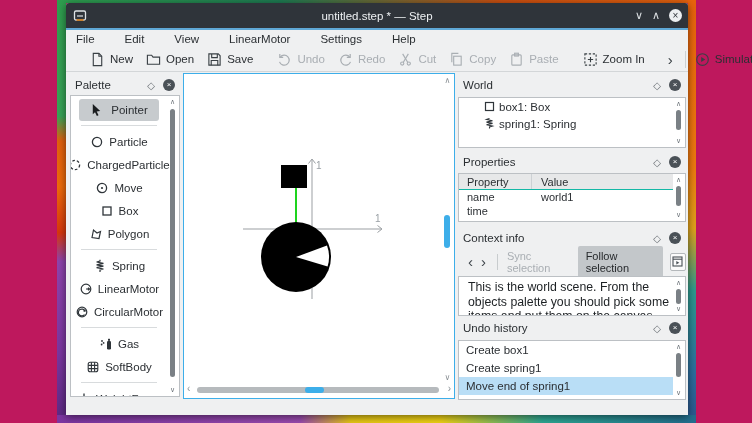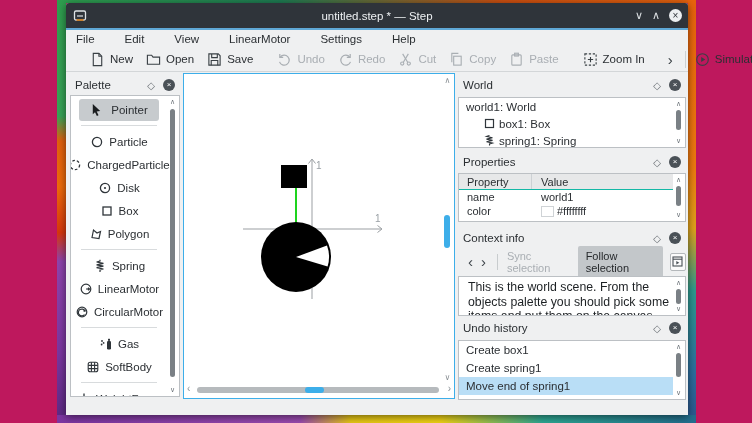--- a/index.html
+++ b/index.html
@@ -253,21 +253,21 @@
             <svg width="14" height="14" viewBox="0 0 14 14" fill="none" stroke="#2f353a" stroke-width="1.3">
               <circle cx="7" cy="7" r="4.6" stroke-dasharray="2.6 2"></circle>
               </svg>
             <span>ChargedParticle</span>
           </div>
           <div class="pal-item">
             <svg width="14" height="14" viewBox="0 0 14 14" fill="none" stroke="#2f353a" stroke-width="1.3">
               <circle cx="7" cy="7" r="4.6"></circle>
                 <circle cx="7" cy="7" r="1.1" fill="#2f353a" stroke="none"></circle>
               </svg>
-            <span>Disk</span>
+            <span>Move</span>
           </div>
           <div class="pal-item">
             <svg width="14" height="14" viewBox="0 0 14 14" fill="none" stroke="#2f353a" stroke-width="1.3">
               <rect x="3" y="3" width="8" height="8"></rect>
               </svg>
             <span>Box</span>
           </div>
           <div class="pal-item">
             <svg width="14" height="14" viewBox="0 0 14 14" fill="none" stroke="#2f353a" stroke-width="1.2">
               <path d="M3 10.5 L4.5 3 L8 6 L11.5 4.5 L10 11.5 Z"></path>
@@ -364,23 +364,20 @@
     </div>
 
     <div id="world" class="rpanel">
       <div class="phead">
         <span class="ptitle">World</span>
         <span class="pfloat">◇</span>
         <span class="pclose">×</span>
       </div>
       <div class="pbody">
         <div style="position:absolute;left:0;top:0;right:12px;">
-          <div class="tree-row" style="padding-left:7px">
-            <span>world1: World</span>
-          </div>
           <div class="tree-row" style="padding-left:25px">
             <svg width="11" height="11" viewBox="0 0 11 11" fill="none" stroke="#2f353a" stroke-width="1.2">
               <rect x="1.5" y="1.5" width="8" height="8"></rect>
               </svg>
             <span>box1: Box</span>
           </div>
           <div class="tree-row" style="padding-left:25px">
             <svg width="11" height="11" viewBox="0 0 11 11" fill="none" stroke="#2f353a" stroke-width="1.1">
               <path d="M5.5 0.5 L2.5 1.5 L8.5 2.8 L2.5 4.1 L8.5 5.4 L2.5 6.7 L8.5 8 L5.5 9 V10.5"></path>
               </svg>
@@ -403,27 +400,20 @@
       </div>
       <div class="pbody">
         <div style="position:absolute;left:0;top:0;right:12px;">
           <div class="prow phdr">
             <span class="pc1">Property</span>
             <span class="pc2">Value</span>
           </div>
           <div class="prow pdata">
             <span class="pc1" style="border-right:none">name</span>
             <span class="pc2">world1</span>
-          </div>
-          <div class="prow pdata">
-            <span class="pc1" style="border-right:none">color</span>
-            <span class="pc2">
-                <span class="swatch"></span>
-              <span>#ffffffff</span>
-              </span>
           </div>
           <div class="prow pdata">
             <span class="pc1" style="border-right:none">time</span>
             <span class="pc2"></span>
           </div>
         </div>
         <div class="vsb">
           <span class="chev">∧</span>
           <span class="thumb" style="height:20px;margin-top:1px"></span>
           <span class="chev" style="margin-top:auto">∨</span>

